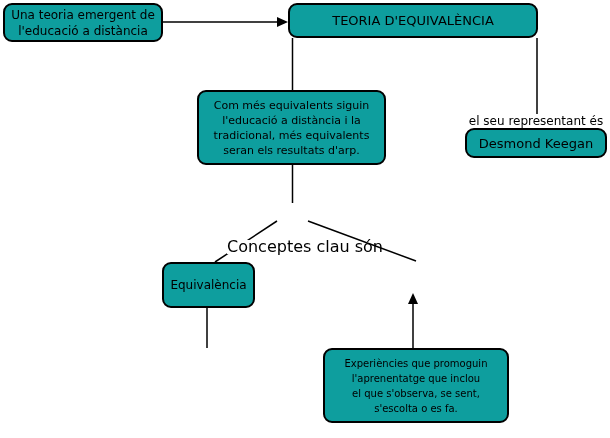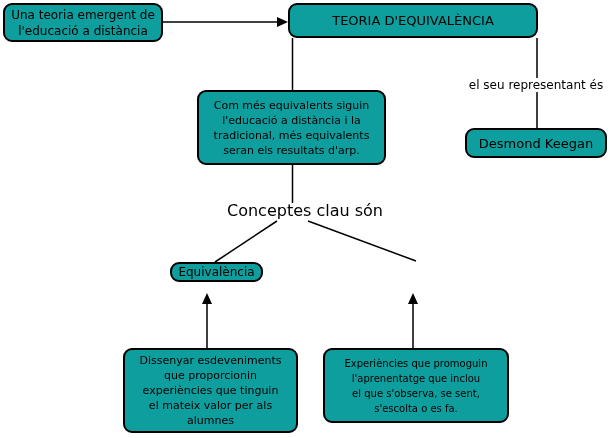--- a/index.html
+++ b/index.html
@@ -29,27 +29,28 @@
     text-align:center;
     white-space:pre-line;
     padding:1px 3px;
   }
   .link-label{
     position:absolute;
     background:var(--bg);
     text-align:center;
     white-space:nowrap;
     line-height:14px;
+    margin-top:36px;
   }
   
   .n-emergent   {left:3px;  top:3px;   width:160px; height:39px; font-size:12px; line-height:16px;}
   .n-title      {left:288px;top:3px;   width:250px; height:35px; font-size:13px;}
   .n-definition {left:197px;top:90px;  width:189px; height:75px; font-size:11px; line-height:15px;}
   .n-keegan     {left:465px;top:128px; width:142px; height:30px; font-size:13px;}
-  .n-equival    {left:170px;top:262px; width:93px;  height:20px; font-size:12px;}
+  .n-equival    {left:162px;top:262px; width:93px;  height:46px; font-size:12px;}
   .n-experien   {left:322px;top:262px; width:183px; height:28px; font-size:11.5px;}
   .n-dissenyar  {left:123px;top:348px; width:175px; height:85px; font-size:11px; line-height:15px;}
   .n-experiens  {left:323px;top:348px; width:186px; height:75px; font-size:10px; line-height:15px;}
   .l-represent  {left:462px;top:78px;  width:148px; font-size:12px;}
   .l-conceptes  {left:227px;top:204px; width:130px; font-size:16px;}
 </style>
 </head>
 <body>
 
 <div class="canvas">
@@ -98,27 +99,20 @@
     <span>Desmond Keegan</span>
   </div>
 
   <div class="link-label l-conceptes">Conceptes clau són</div>
 
   <div class="node n-equival">
     <span>Equivalència</span>
   </div>
 
 
-  <div class="node n-dissenyar">
-    <span>Dissenyar esdeveniments
-que proporcionin
-experiències que tinguin
-el mateix valor per als
-alumnes</span>
-  </div>
 
   <div class="node n-experiens">
     <span>Experiències que promoguin
 l'aprenentatge que inclou
 el que s'observa, se sent,
 s'escolta o es fa.</span>
   </div>
 
 </div>
 

